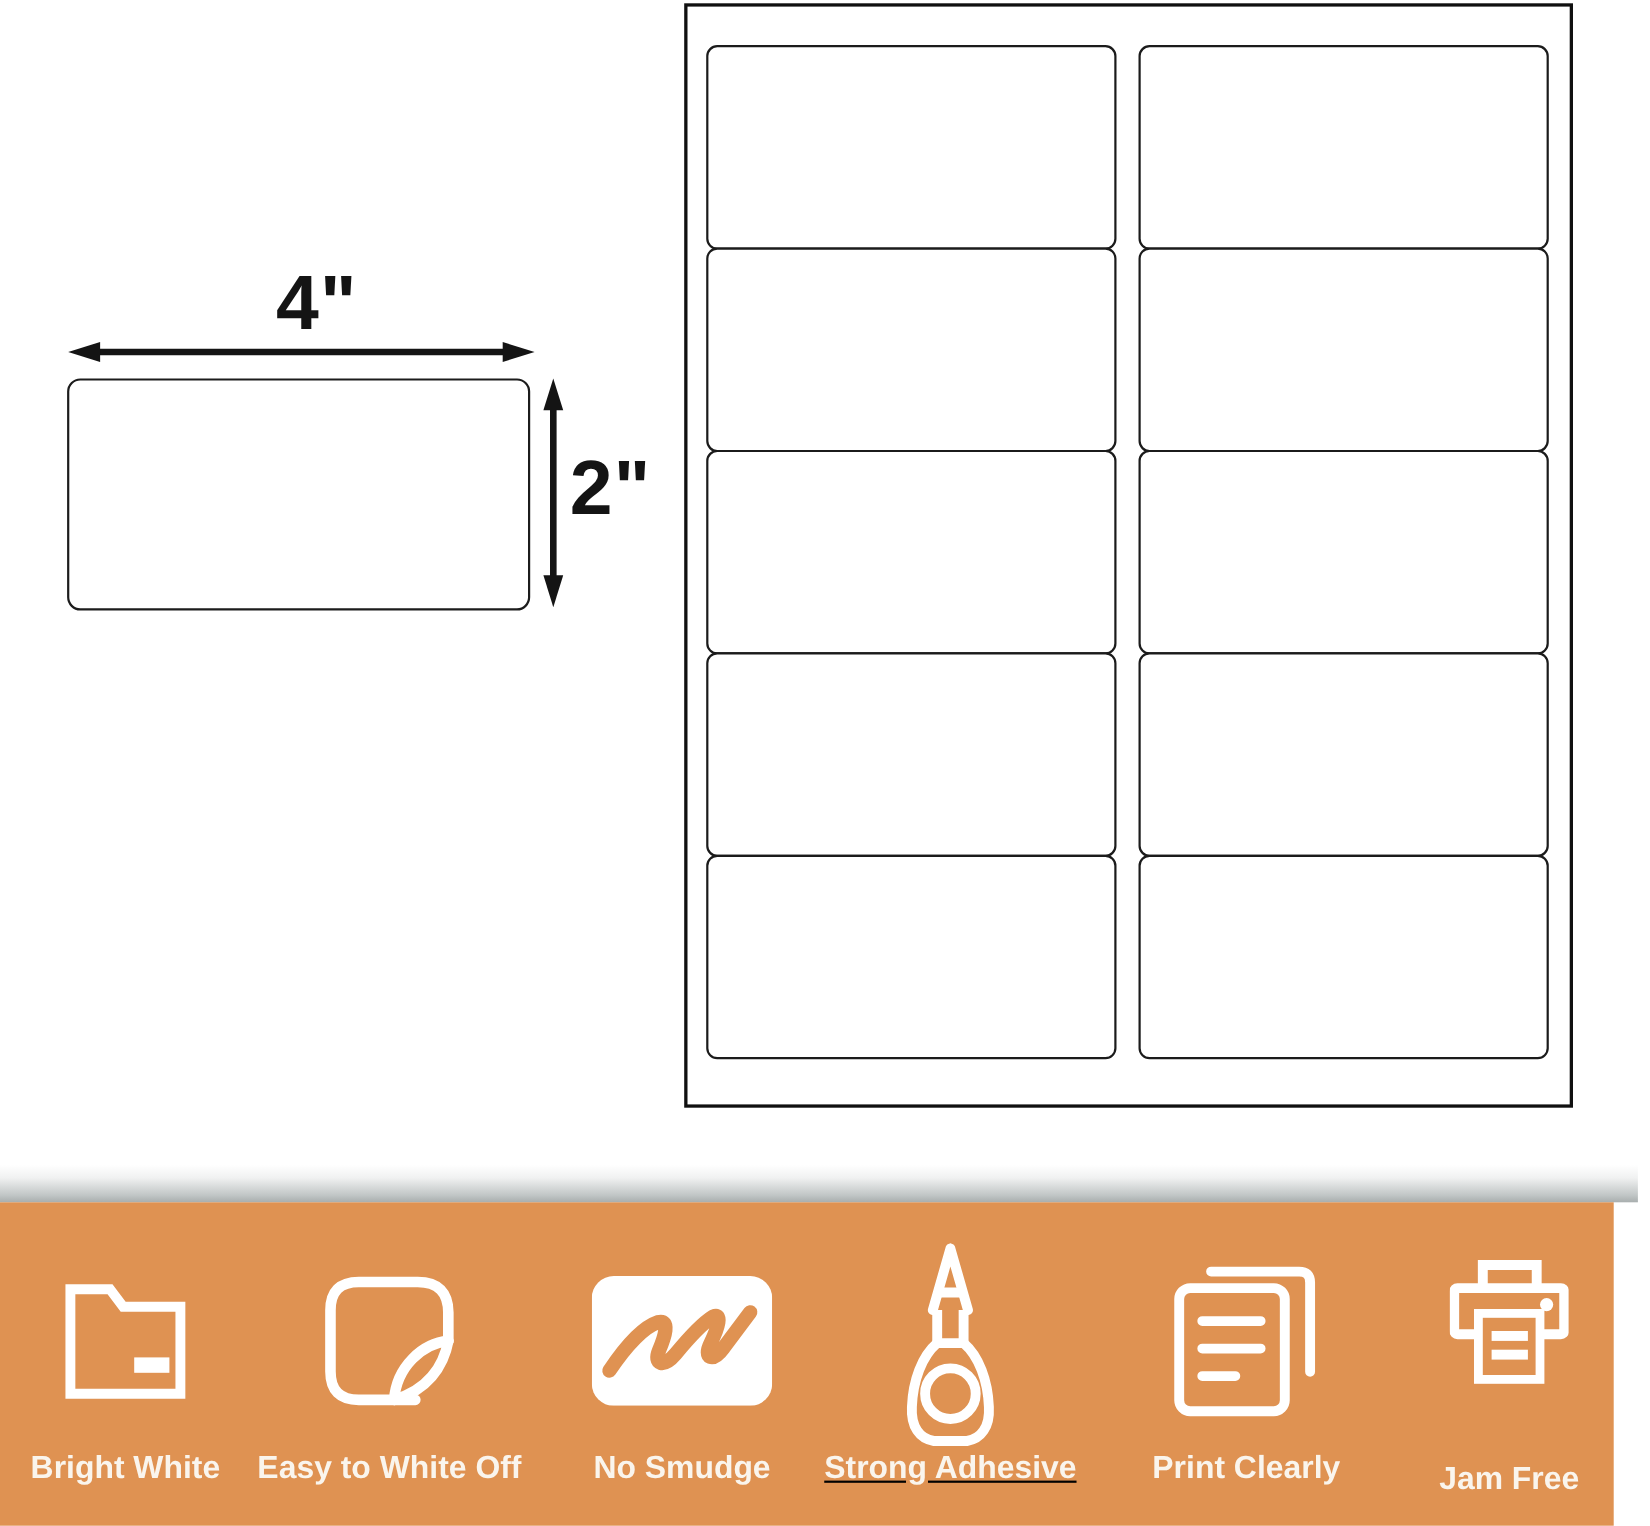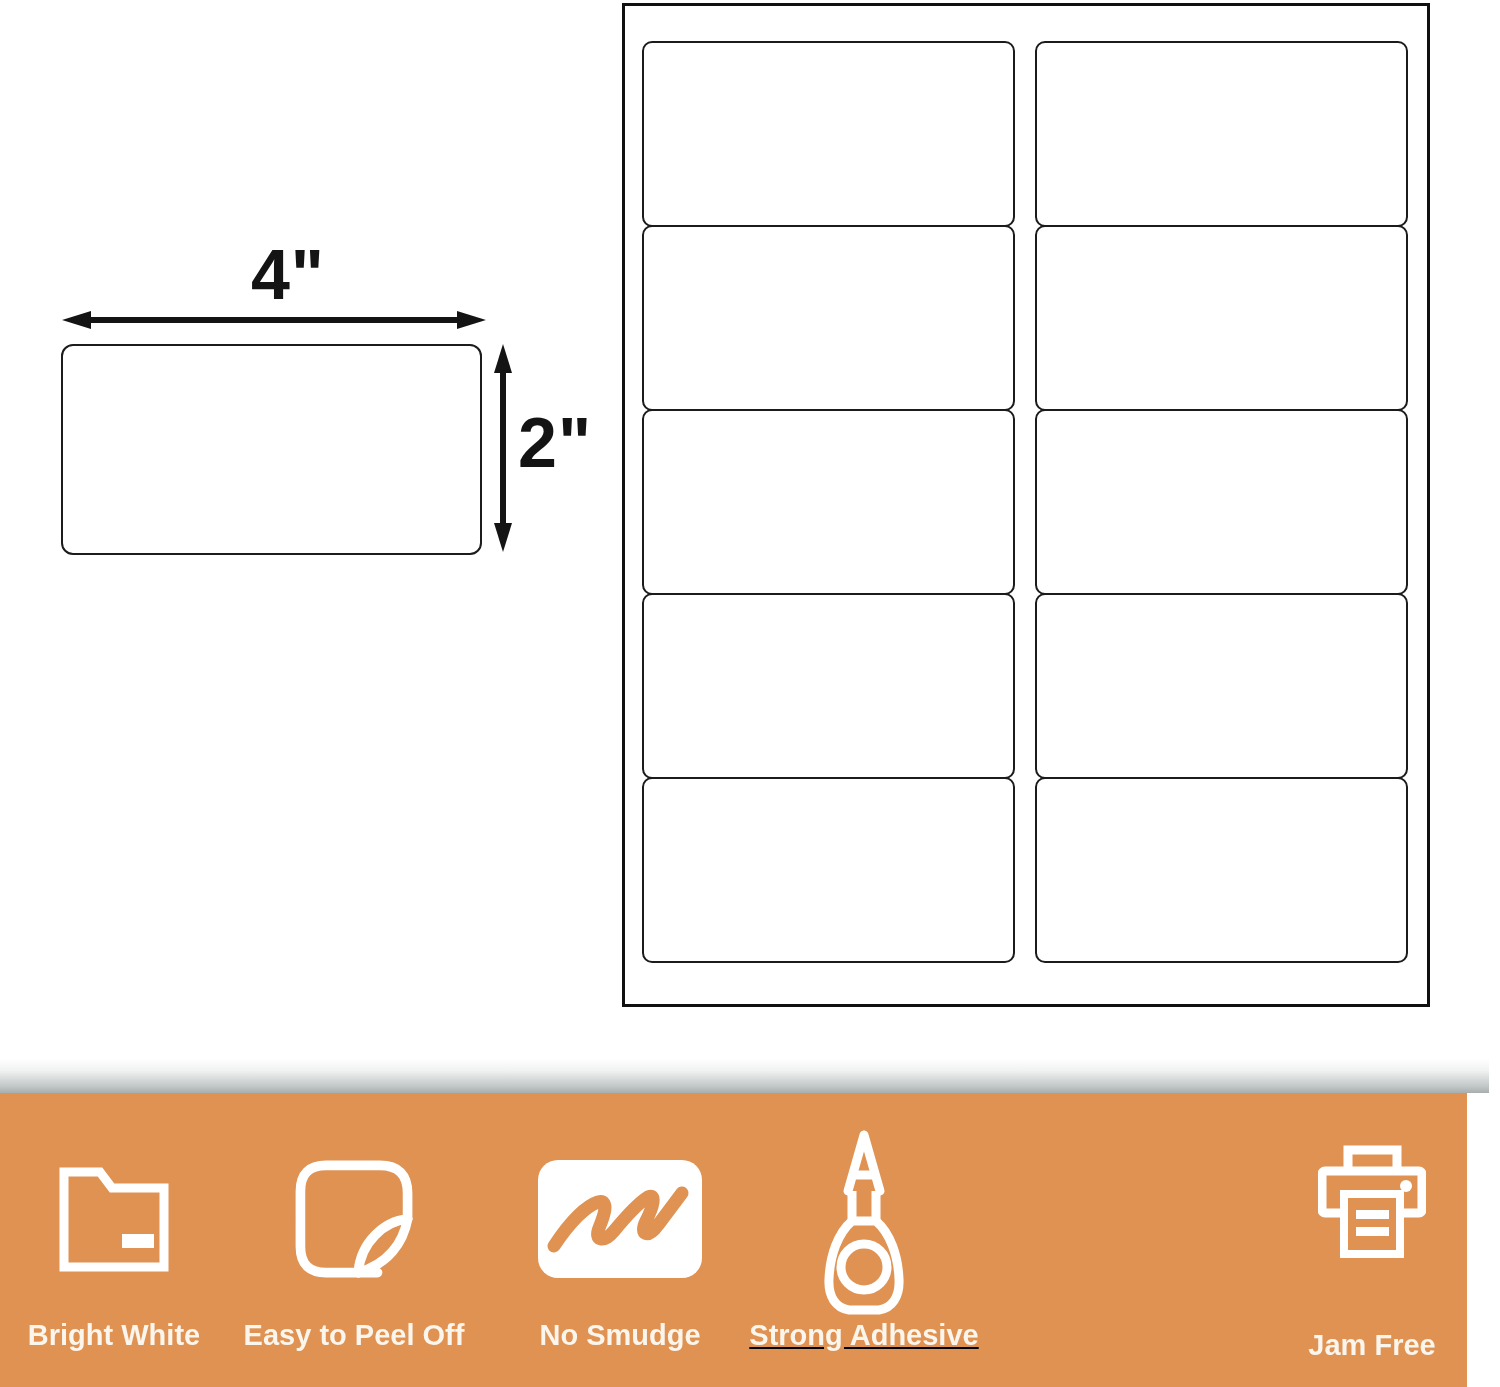--- a/index.html
+++ b/index.html
@@ -113,21 +113,21 @@
   </div>
 
   <div class="feature" style="left:234px;">
     <div class="icon-box">
       <svg class="ic" width="120" height="122" viewBox="0 0 112 112">
         <path class="st" d="M78,106 H30 Q6,106 6,82 V30 Q6,6 30,6 H80 Q106,6 106,32 V56" stroke-linecap="round" stroke-linejoin="round"></path>
         <path class="st" d="M106,56 C84,58 62,78 60,106" stroke-linecap="round"></path>
         <path class="st" d="M106,56 C102,78 88,98 60,106" stroke-linecap="round"></path>
       </svg>
     </div>
-    <div class="feature-label">Easy to Peel Off</div>
+    <div class="feature-label">Easy to White Off</div>
   </div>
 
   <div class="feature" style="left:500px;">
     <div class="icon-box">
       <svg class="ic" width="164" height="118" viewBox="0 0 164 118">
         <rect class="fw" x="0" y="0" width="164" height="118" rx="20"></rect>
         <path class="scribble" d="M16,86 C32,62 48,46 60,42 C72,39 66,56 61,68 C56,80 65,84 76,71
                  C90,54 102,42 110,37 C119,33 115,47 108,61 C101,75 110,79 120,65 L144,33"></path>
       </svg>
     </div>
@@ -140,20 +140,30 @@
         <path class="st" d="M49,6 L33,62 M49,6 L65,62" stroke-width="8" stroke-linecap="round" stroke-linejoin="round"></path>
         <path class="st" d="M37,46 H61" stroke-width="8"></path>
         <path class="st" d="M37,62 V92 M61,62 V92" stroke-width="8"></path>
         <path class="st" d="M37,92 C23,104 15,126 14,150 C13,168 21,179 34,181 H64 C77,179 85,168 84,150 C83,126 75,104 61,92 H37 Z" stroke-width="8" stroke-linejoin="round"></path>
         <circle class="st" cx="49" cy="138" r="23" stroke-width="11"></circle>
       </svg>
     </div>
     <div class="feature-label">Strong Adhesive</div>
   </div>
 
+  <div class="feature" style="left:1013px;">
+    <div class="icon-box">
+      <svg class="ic" width="136" height="140" viewBox="0 0 136 140">
+        <path class="st" d="M36,7 H116 Q126,7 126,17 V98" stroke-linecap="round" stroke-linejoin="round"></path>
+        <rect class="st" x="7" y="22" width="96" height="112" rx="10"></rect>
+        <path class="st" d="M28,52 H81 M28,77 H81 M28,102 H58" stroke-linecap="round"></path>
+      </svg>
+    </div>
+    <div class="feature-label">Print Clearly</div>
+  </div>
 
   <div class="feature" style="left:1252px;gap:40px;">
     <div class="icon-box">
       <svg class="ic" width="108" height="120" viewBox="0 0 108 120">
         <path class="st" d="M30,27 V6 H79 V27" stroke-width="8" stroke-linejoin="miter"></path>
         <rect class="st" x="4" y="27" width="100" height="42" rx="3" stroke-width="8"></rect>
         <circle class="fw" cx="88" cy="42" r="6"></circle>
         <rect x="26" y="50" width="56" height="60" class="paper-fill" stroke="#ffffff" stroke-width="8"></rect>
         <rect class="fw" x="38" y="66" width="33" height="9"></rect>
         <rect class="fw" x="38" y="83" width="33" height="9"></rect>

